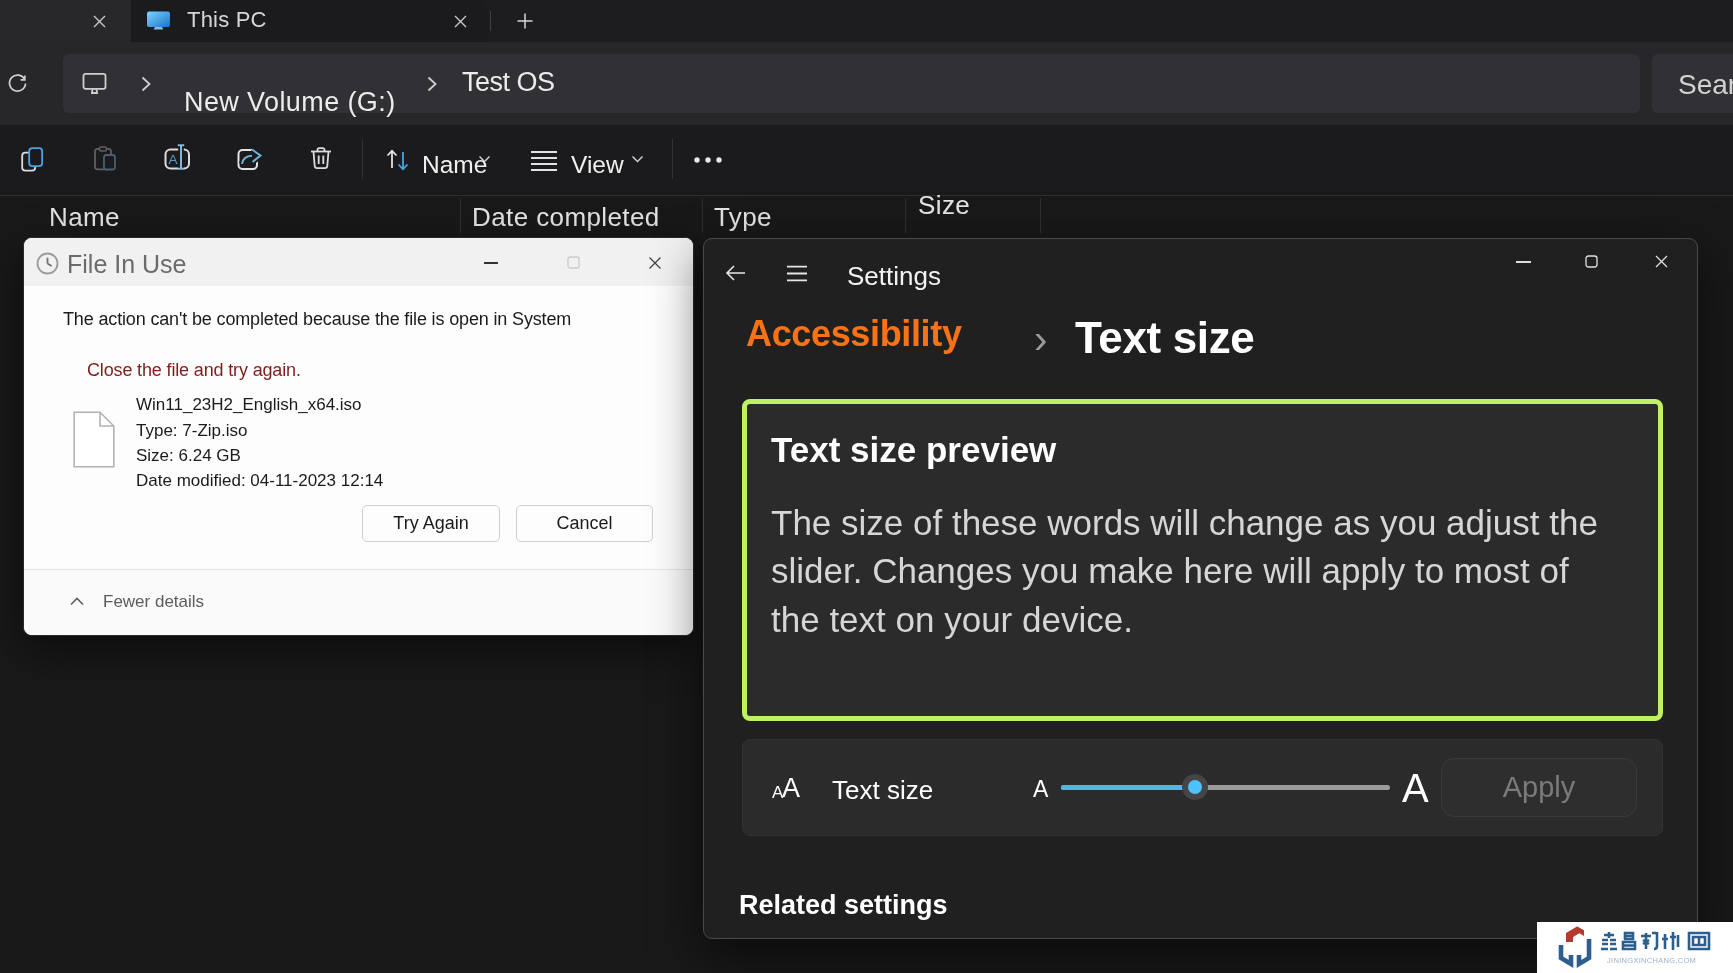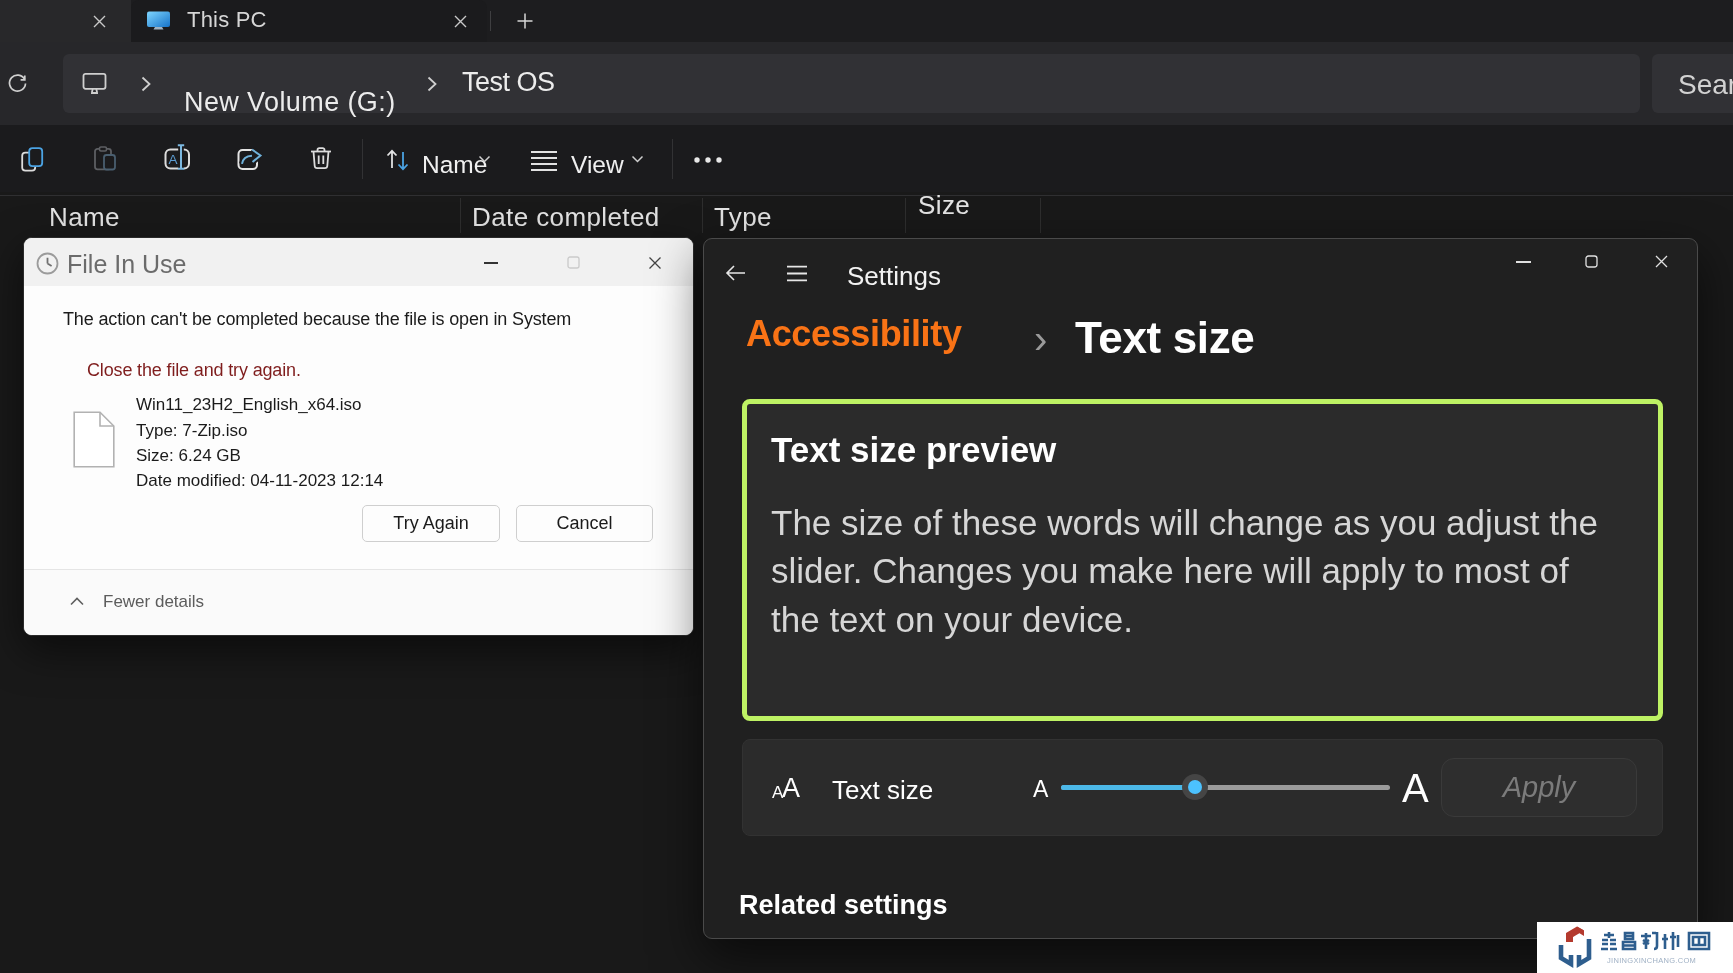--- a/index.html
+++ b/index.html
@@ -206,21 +206,21 @@
       <div class="abs" style="left:29px;top:43.6px;font-size:17px;color:#fff;line-height:1;">A</div>
       <div class="abs" style="left:39px;top:34.6px;font-size:27px;color:#fff;line-height:1;">A</div>
       <div class="abs" style="left:89px;top:36.5px;font-size:26px;color:#ffffff;line-height:1;">Text size</div>
       <div class="abs" style="left:290px;top:38px;font-size:23px;color:#ffffff;line-height:1;">A</div>
       <div class="abs" style="left:318px;top:44.5px;width:329px;height:5px;background:#9b9b9b;border-radius:3px;"></div>
       <div class="abs" style="left:318px;top:44.5px;width:134px;height:5px;background:#4cb8e8;border-radius:3px;"></div>
       <div class="abs" style="left:439px;top:34px;width:26px;height:26px;border-radius:50%;background:#454545;"></div>
       <div class="abs" style="left:445px;top:40px;width:14px;height:14px;border-radius:50%;background:#4cc2ff;"></div>
       <div class="abs" style="left:659px;top:27.8px;font-size:40px;color:#ffffff;line-height:1;">A</div>
       <div class="abs" style="left:698px;top:18px;width:196px;height:59px;background:#2e2e2e;border:1px solid #3a3a3a;border-radius:13px;
-           font-size:29px;color:#7b7b7b;text-align:center;line-height:56px;font-style:italic;">Apply</div>
+           font-size:29px;color:#7b7b7b;text-align:center;line-height:56px;">Apply</div>
     </div>
 
     <div class="abs" style="left:35px;top:652.6px;font-size:27px;font-weight:700;color:#ffffff;line-height:1;">Related settings</div>
   </div>
 
   <div class="abs" style="left:1537px;top:922px;width:196px;height:51px;background:#ffffff;">
     <svg class="abs" style="left:12px;top:2px;" width="50" height="47" viewBox="0 0 50 47">
       <path d="M17 18 L17 9 L28 2.5 L35 6.5 L24 13 L24 18 Z" fill="#b43a2e"></path>
       <path d="M28 2.5 L35 6.5 L35 12 L30.5 9.3 Z" fill="#b43a2e"></path>
       <path d="M12 21 L12 34 L22 40 L22 31" fill="none" stroke="#2e5e8e" stroke-width="4.6"></path>

